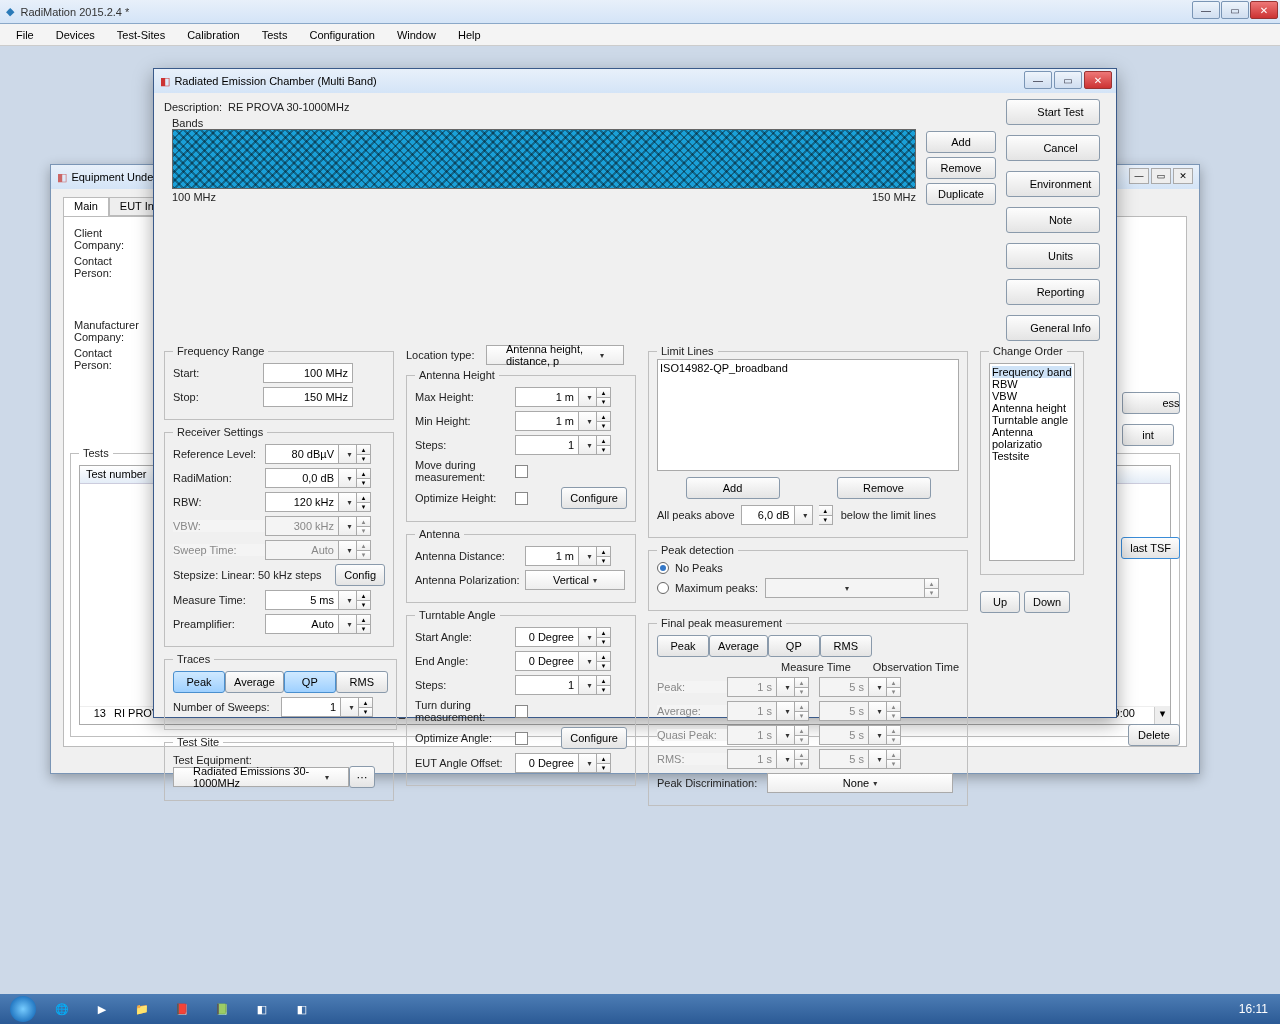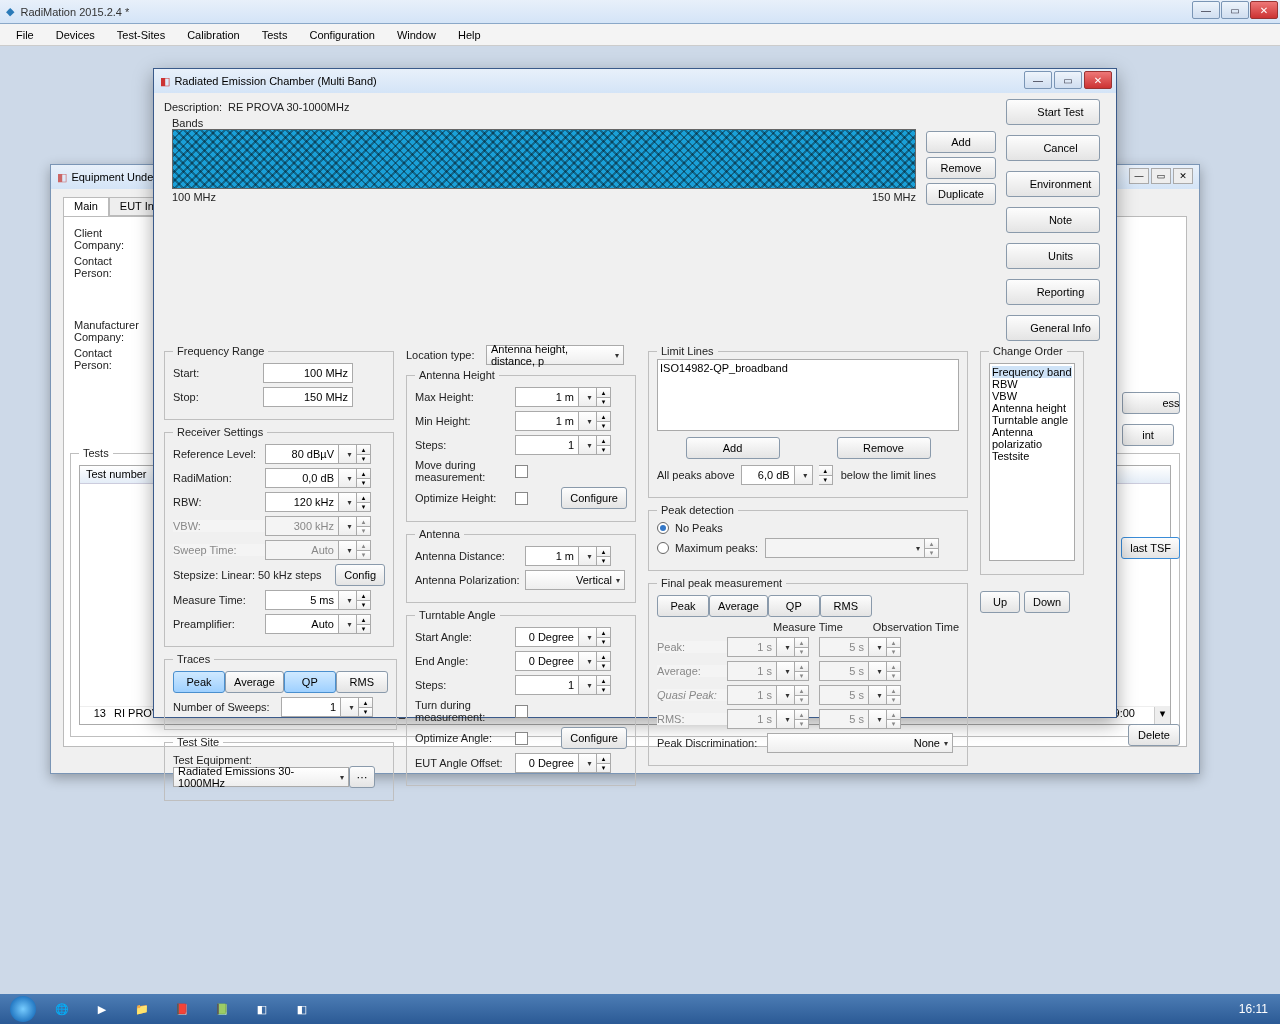--- a/index.html
+++ b/index.html
@@ -18,21 +18,21 @@
 .dlg { position: absolute; left: 153px; top: 22px; width: 964px; height: 650px; background: #f0f0f0; border: 1px solid #3a5a8a; box-shadow: 0 6px 18px rgba(0,0,0,.35); }
 .dlg .dhdr { height: 24px; background: linear-gradient(to bottom, #e8f0fa, #d4e4f7); display: flex; align-items: center; padding-left: 6px; position: relative; }
 .dlg .dhdr .wincontrols { position: absolute; right: 4px; top: 2px; display: flex; gap: 2px; }
 .dbody { position: absolute; top: 24px; left: 0; right: 0; bottom: 0; padding: 8px 10px; }
 .row { display: flex; align-items: center; margin-bottom: 4px; }
 .lbl { color: #222; }
 fieldset { border: 1px solid #bfbfbf; margin: 0 0 6px 0; padding: 6px 8px 8px 8px; }
 legend { padding: 0 4px; color: #222; }
 .txt { height: 20px; border: 1px solid #aaa; background: #fff; padding: 1px 4px; text-align: right; }
 .txt.small { width: 90px; }
-.combo { height: 20px; border: 1px solid #aaa; background: linear-gradient(to bottom, #fff, #eee); display: inline-flex; align-items: center; justify-content: flex-end; padding: 0 4px; }
+.combo { height: 20px; border: 1px solid #aaa; background: linear-gradient(to bottom, #fff, #eee); display: inline-flex; align-items: center; justify-content: center; padding: 0 19px; }
 .caret { font-size: 8px; color: #333; margin-left: 4px; }
 .btn { height: 22px; border: 1px solid #8a9aab; background: linear-gradient(to bottom, #fdfdfd, #e4e4e4); padding: 0 8px; display: inline-flex; align-items: center; justify-content: center; border-radius: 3px; min-width: 52px; }
 .btn.w { min-width: 94px; }
 .btn.act { background: linear-gradient(to bottom, #cfe9ff, #9ed0ff); border-color: #4a8fce; }
 .inp-unit { display: inline-flex; }
 .inp-unit .txt { width: 74px; }
 .inp-unit .ucmb { width: 18px; height: 20px; border: 1px solid #aaa; border-left: 0; background: linear-gradient(to bottom, #fff, #eee); display: flex; align-items: center; justify-content: center; }
 .spin { display: inline-flex; flex-direction: column; }
 .spin span { width: 14px; height: 10px; border: 1px solid #aaa; background: linear-gradient(to bottom, #fff, #eee); font-size: 7px; display: flex; align-items: center; justify-content: center; border-left: 0; }
 .spin span:first-child { border-bottom: 0; }
@@ -466,21 +466,21 @@
                   <span>▴</span>
                   <span>▾</span>
                 </div>
               </div>
           </fieldset>
         </div>
 
         <div class="c3">
           <fieldset style="padding-top:2px;">
             <legend>Limit Lines</legend>
-            <div class="list" style="height:72px;">
+            <div class="list" style="height:112px;">
               <div>ISO14982-QP_broadband</div>
             </div>
             <div class="row" style="justify-content:space-around;margin-top:6px;">
               <div class="btn w">Add</div>
               <div class="btn w">Remove</div>
             </div>
             <div class="row" style="margin-top:6px;">
               <span class="lbl">All peaks above</span>
               <div class="inp-unit" style="margin:0 6px;">
                   <input class="txt" style="width: 54px;" value="6,0 dB">
@@ -515,21 +515,21 @@
               </div>
           </fieldset>
           <fieldset>
             <legend>Final peak measurement</legend>
             <div class="row">
               <div class="btn">Peak</div>
               <div class="btn">Average</div>
               <div class="btn">QP</div>
               <div class="btn">RMS</div>
             </div>
-            <div class="row" style="justify-content:flex-end;gap:30px;">
+            <div class="row" style="justify-content:flex-end;gap:22px;">
               <span class="lbl">Measure Time</span>
               <span class="lbl">Observation Time</span>
             </div>
             <div class="row">
                 <span class="lbl disabled" style="width:70px;">Peak:</span>
                 <div class="inp-unit">
                   <input class="txt disabled" disabled="" style="width: 50px;" value="1 s">
                   <div class="ucmb disabled">
                     <span class="caret">▾</span>
                   </div>
@@ -568,21 +568,21 @@
                   <div class="ucmb disabled">
                     <span class="caret">▾</span>
                   </div>
                 </div>
                 <div class="spin">
                   <span class="disabled">▴</span>
                   <span class="disabled">▾</span>
                 </div>
               </div>
             <div class="row">
-                <span class="lbl disabled" style="width:70px;font-style:italic;">Quasi Peak:</span>
+                <span class="lbl disabled" style="width:70px;">Quasi Peak:</span>
                 <div class="inp-unit">
                   <input class="txt disabled" disabled="" style="width: 50px;" value="1 s">
                   <div class="ucmb disabled">
                     <span class="caret">▾</span>
                   </div>
                 </div>
                 <div class="spin">
                   <span class="disabled">▴</span>
                   <span class="disabled">▾</span>
                 </div>

